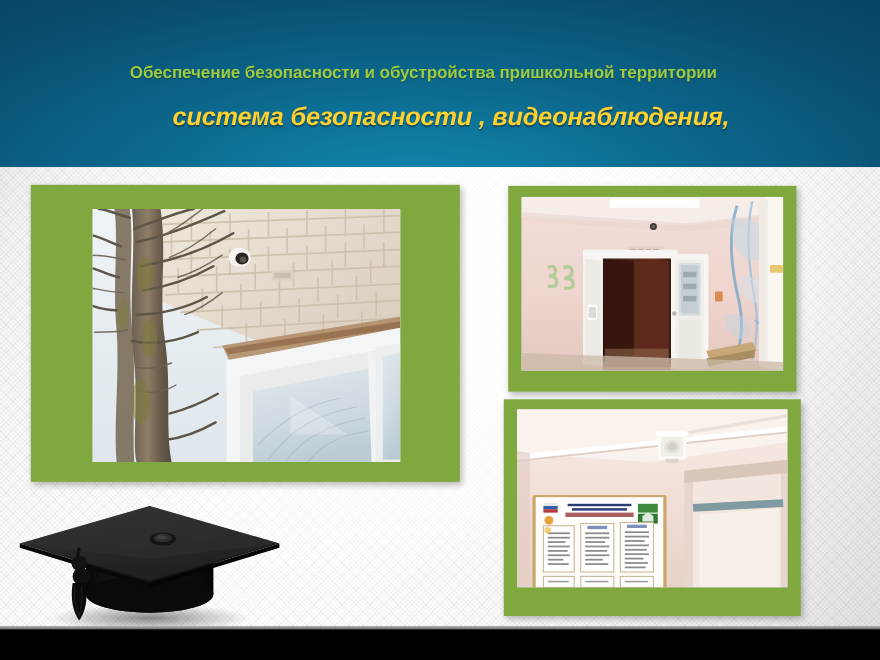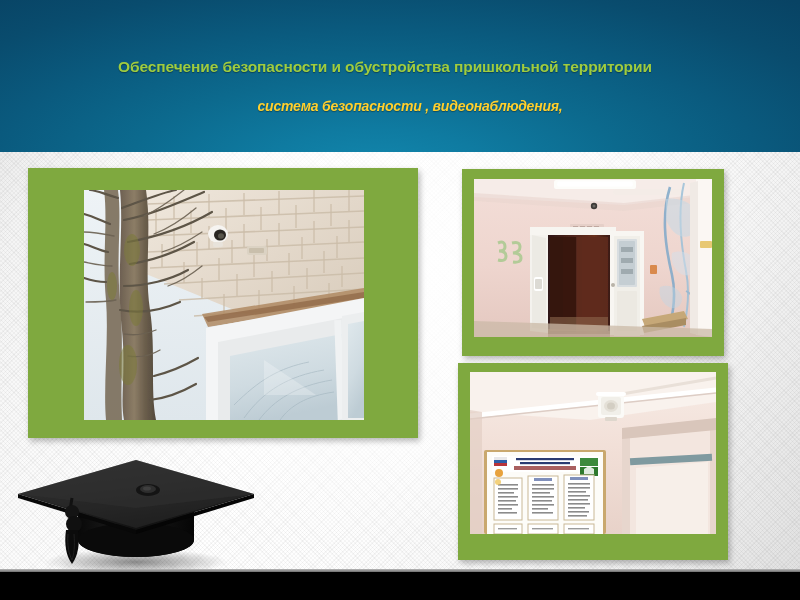--- a/index.html
+++ b/index.html
@@ -122,21 +122,21 @@
     color: #9fcc3f;
     text-shadow: 0 1px 1px rgba(0,0,0,0.35);
     letter-spacing: -0.1px;
   }
   .title-sub {
     position: absolute;
     left: 120px;
     top: 93px;
     width: 580px;
     text-align: center;
-    font-size: 14px;
+    font-size: 23px;
     font-weight: bold;
     font-style: italic;
     line-height: 27px;
     color: #ffd02e;
     text-shadow: 0 1px 1px rgba(0,0,0,0.35);
     letter-spacing: -0.2px;
   }
 
   
   .frame {

